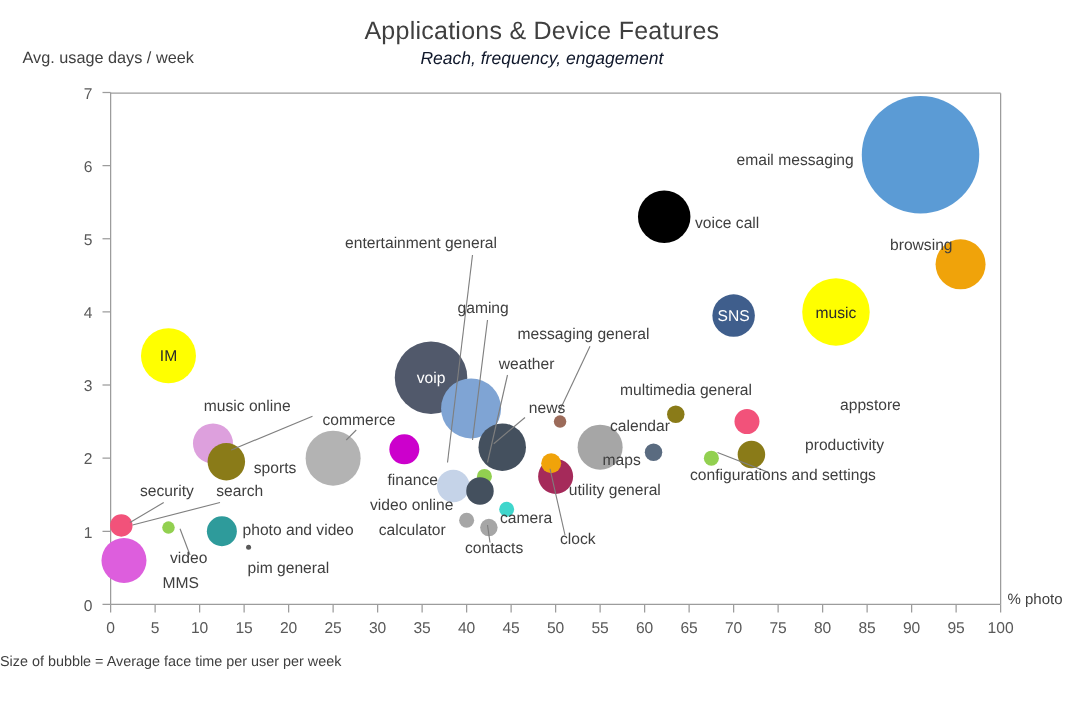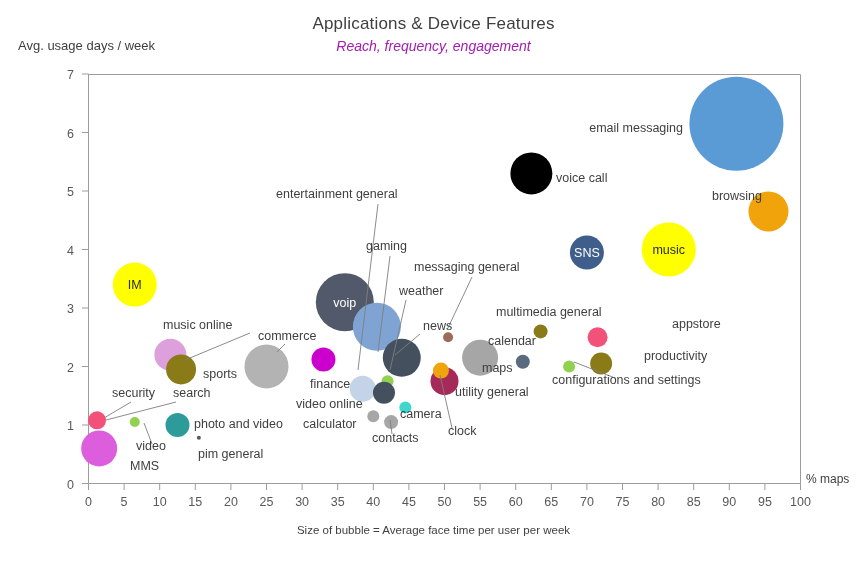--- a/index.html
+++ b/index.html
@@ -4,34 +4,34 @@
 <style>
   html,body{margin:0;padding:0;}
   body{
     width:867px;height:571px;background:#ffffff;
     font-family:"Liberation Sans", sans-serif;
     color:#404040;overflow:hidden;position:relative;
   }
   #chart-root{position:absolute;left:0;top:0;width:867px;height:571px;}
   .title{
     position:absolute;left:0;top:14px;width:867px;text-align:center;
-    font-size:17px;color:#3f3f3f;letter-spacing:.2px;
+    font-size:20px;color:#3f3f3f;letter-spacing:.2px;
   }
   .subtitle{
     position:absolute;left:0;top:38px;width:867px;text-align:center;
-    font-size:14px;font-style:italic;color:#a21caf;
+    font-size:14px;font-style:italic;color:#0f172a;
   }
   .ylabel{
     position:absolute;left:18px;top:38px;font-size:13px;color:#3f3f3f;
   }
   .xlabel-unit{
     position:absolute;left:806px;top:472px;font-size:12px;color:#3f3f3f;
   }
   .footnote{
-    position:absolute;left:0;top:524px;width:867px;text-align:center;
+    position:absolute;left:0;top:524px;width:867px;text-align:left;
     font-size:11.5px;color:#3f3f3f;
   }
   svg{position:absolute;left:0;top:0;}
   .bubble-label{
     font-family:"Liberation Sans", sans-serif;
     font-size:12.5px;fill:#3f3f3f;
   }
   .bubble-label.inner{fill:#2b2b2b;}
   .bubble-label.inner-light{fill:#ffffff;}
   .tick-text{
@@ -43,21 +43,21 @@
   .leader{stroke:#7f7f7f;stroke-width:.9;fill:none;}
 </style>
 </head>
 <body>
 
 <div id="chart-root">
 
   <div class="title">Applications &amp; Device Features</div>
   <div class="subtitle">Reach, frequency, engagement</div>
   <div class="ylabel">Avg. usage days / week</div>
-  <div class="xlabel-unit">% maps</div>
+  <div class="xlabel-unit">% photo</div>
   <div class="footnote">Size of bubble = Average face time per user per week</div>
 
   <svg width="867" height="571">
     <g>
       <path class="axis-line" d="M88.5,74 L88.5,483.5"></path>
       <path class="axis-line" d="M88.5,483.5 L800.5,483.5"></path>
       <path class="axis-line" d="M88.5,74.5 L800.5,74.5"></path>
       <path class="axis-line" d="M800.5,74.5 L800.5,483.5"></path>
     </g>
     <g id="y-ticks">

